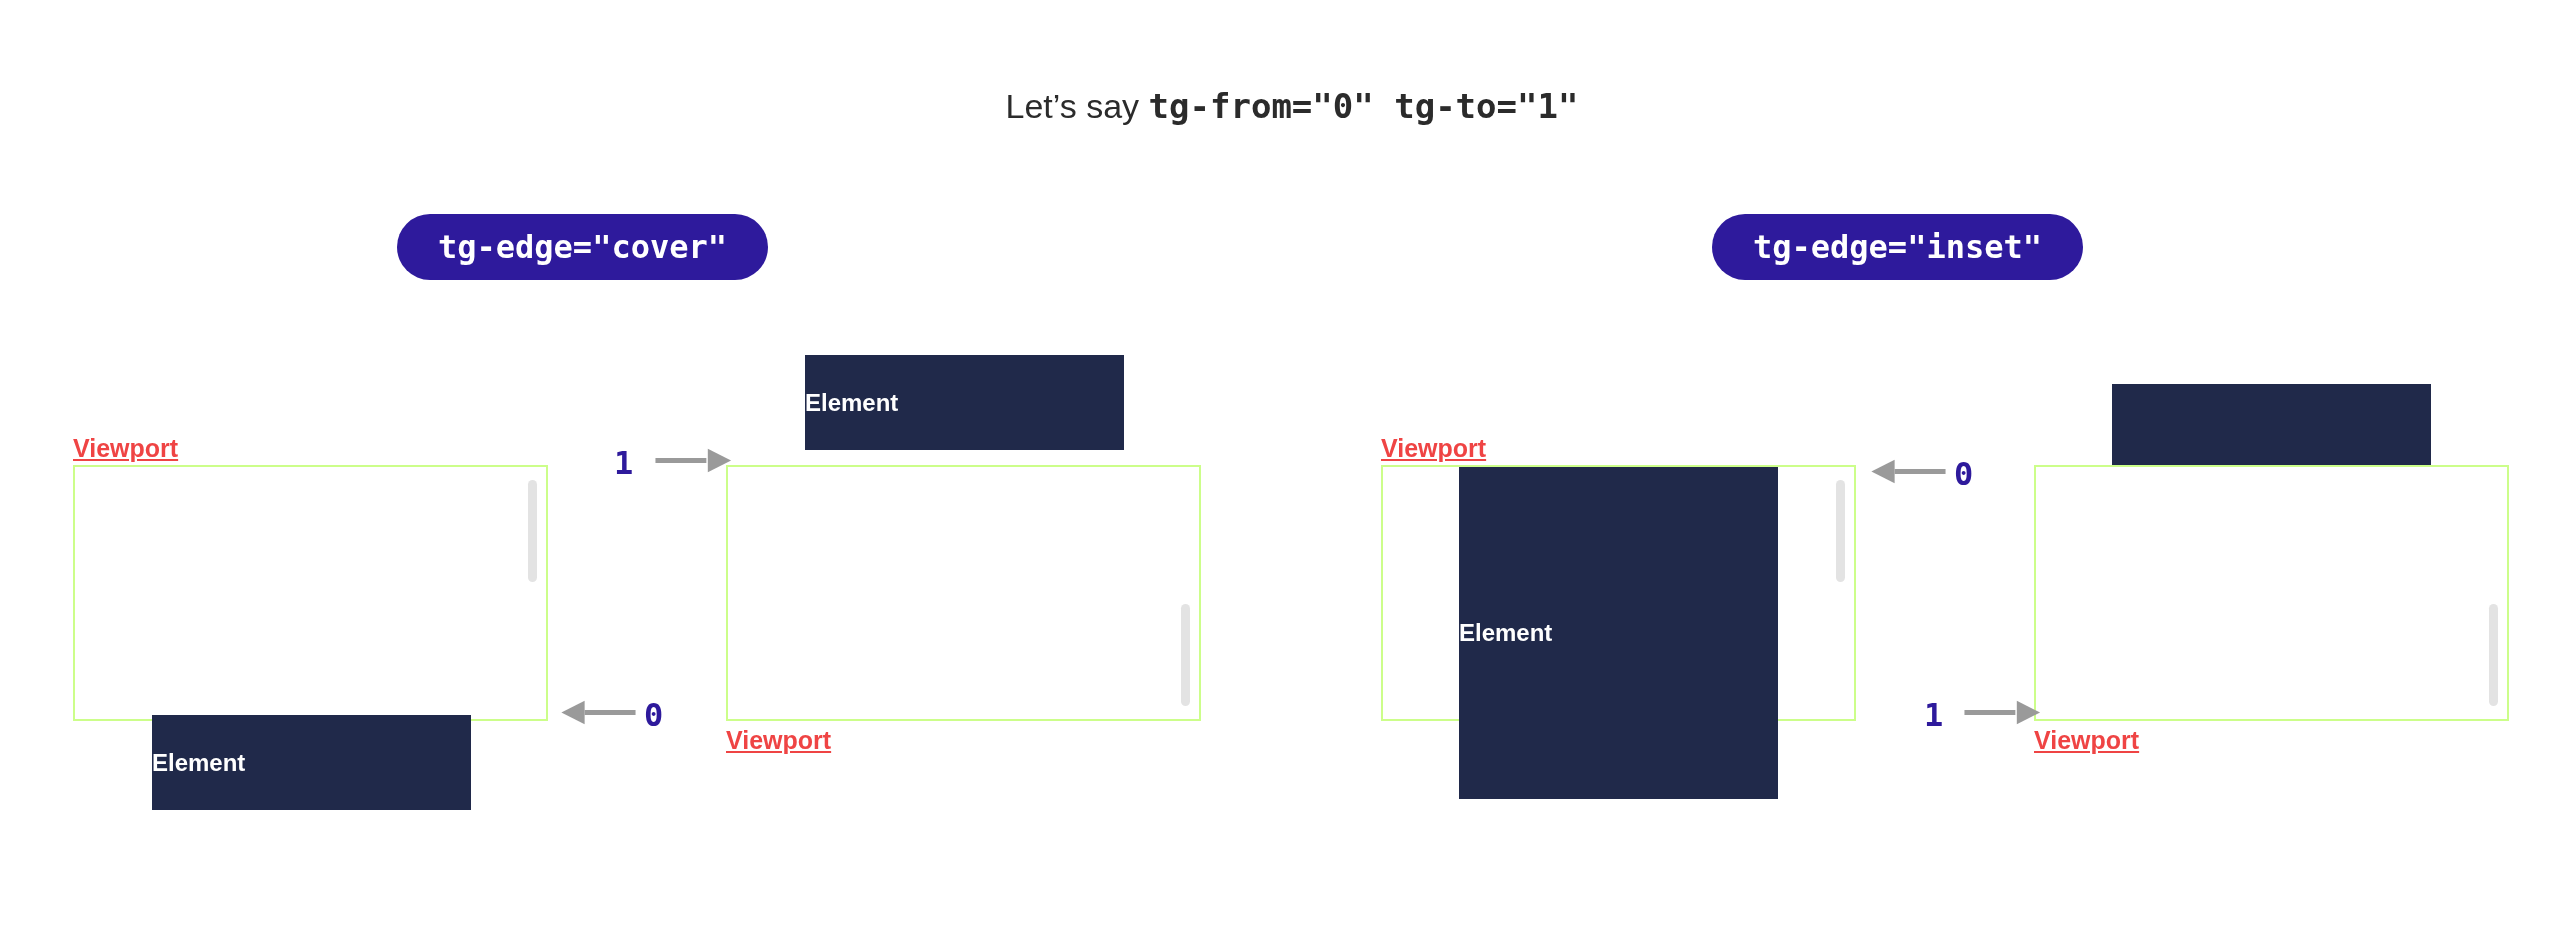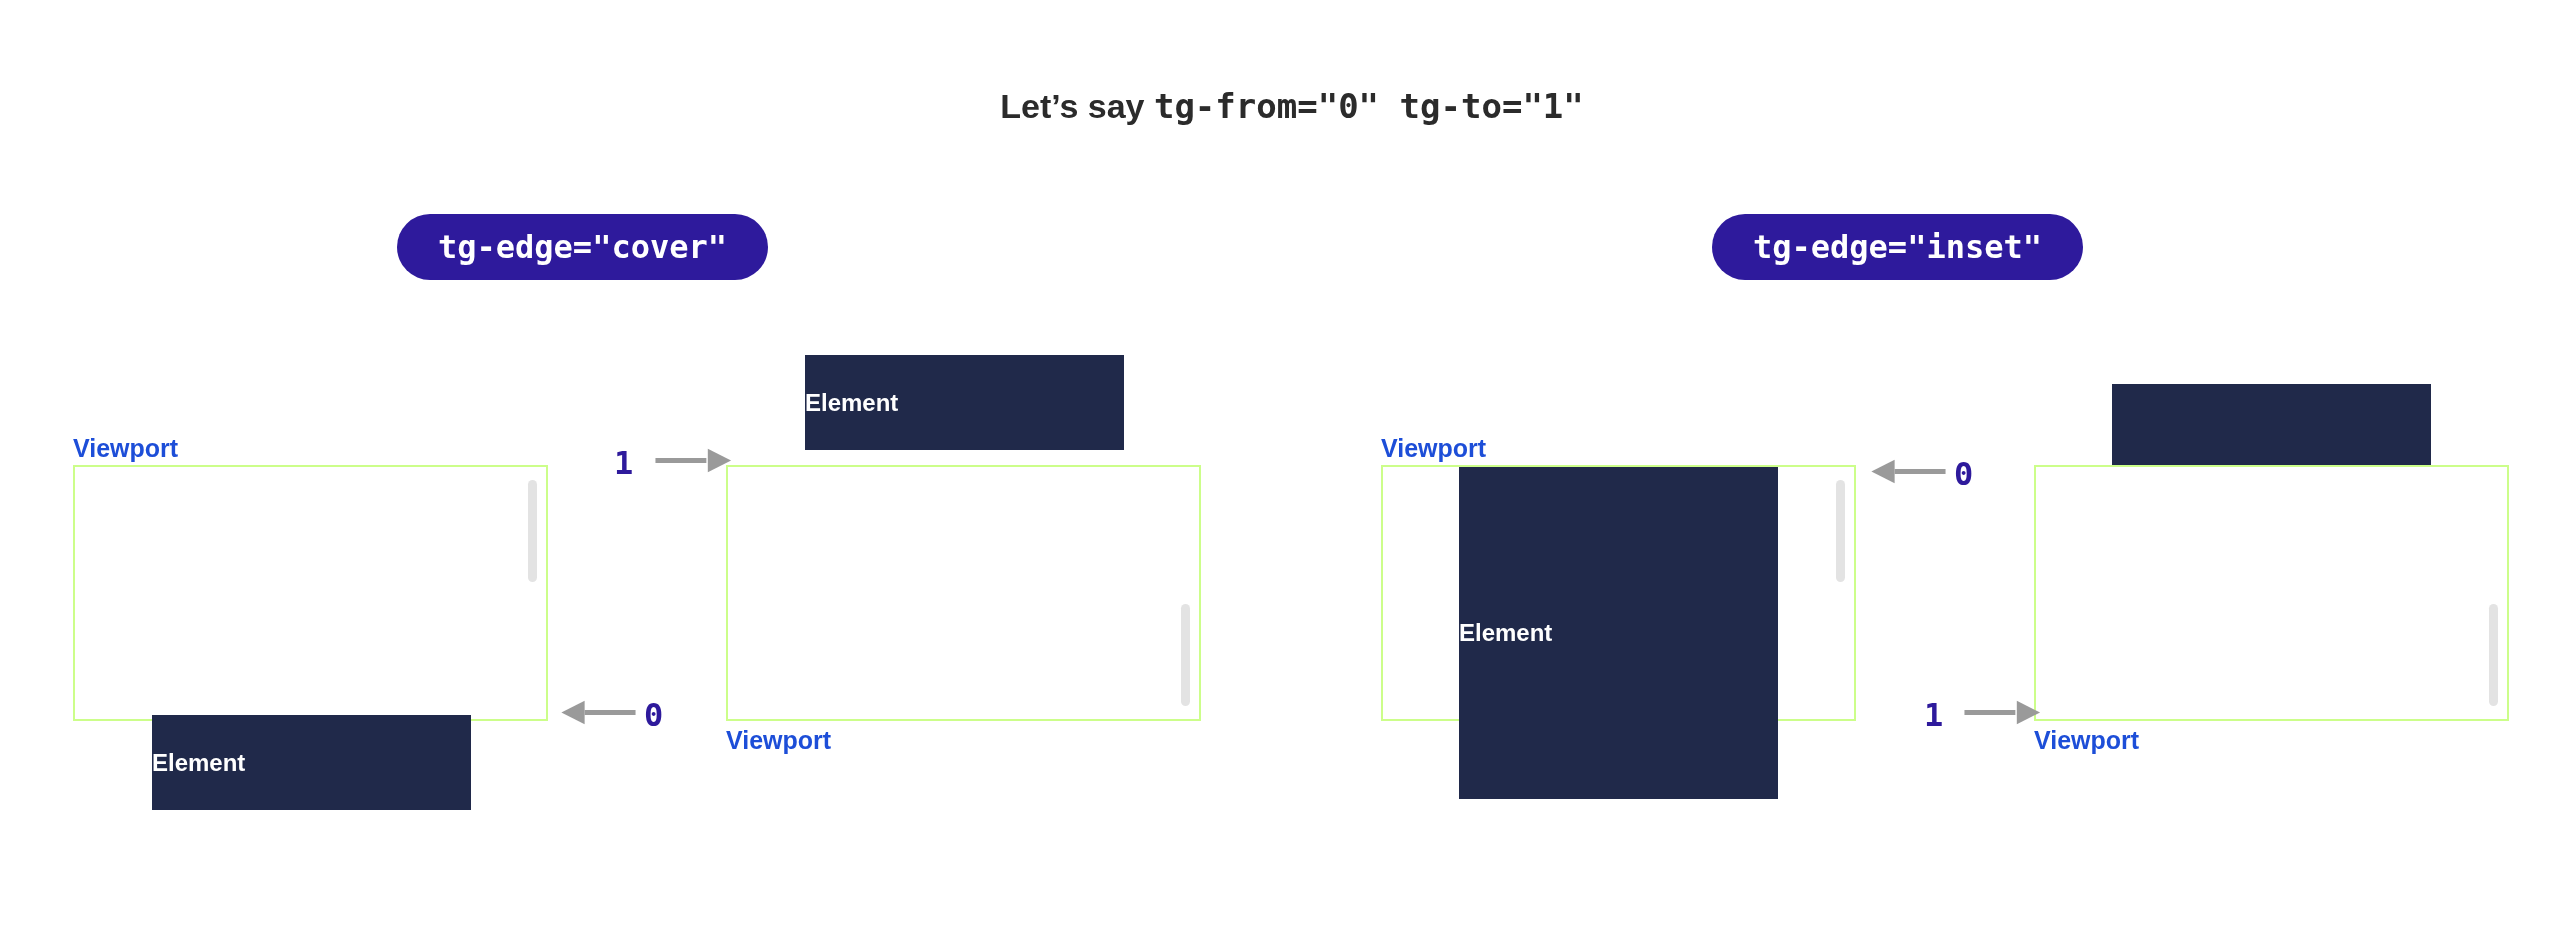--- a/index.html
+++ b/index.html
@@ -24,21 +24,21 @@
     text-align: center;
     font-family: "DejaVu Sans Mono", monospace;
     font-size: 34px;
     font-weight: bold;
     color: #2b2b2b;
     letter-spacing: 0px;
     white-space: pre;
   }
   #title .plain {
     font-family: "Liberation Sans", sans-serif;
-    font-weight: bold;
+    font-weight: normal;
     margin-left: 8px;
   }
 
   
   .badge {
     position: absolute;
     background: #2e1a9c;
     border-radius: 59px;
     height: 66px;
     display: flex;
@@ -59,25 +59,26 @@
 
   .viewport-box {
     position: absolute;
     border: 2.9px solid #ccfe8a;
     background: #ffffff;
     box-sizing: border-box;
   }
 
   .vp-label {
     position: absolute;
-    color: #1d4ed8;
+    color: #ef4444;
     font-family: "Liberation Sans", sans-serif;
     font-weight: bold;
     font-size: 25px;
     white-space: nowrap;
+    text-decoration: underline;
   }
 
   .scrollbar {
     position: absolute;
     width: 8.8px;
     border-radius: 5.9px;
     background: #e3e3e3;
   }
 
   .element-box {

